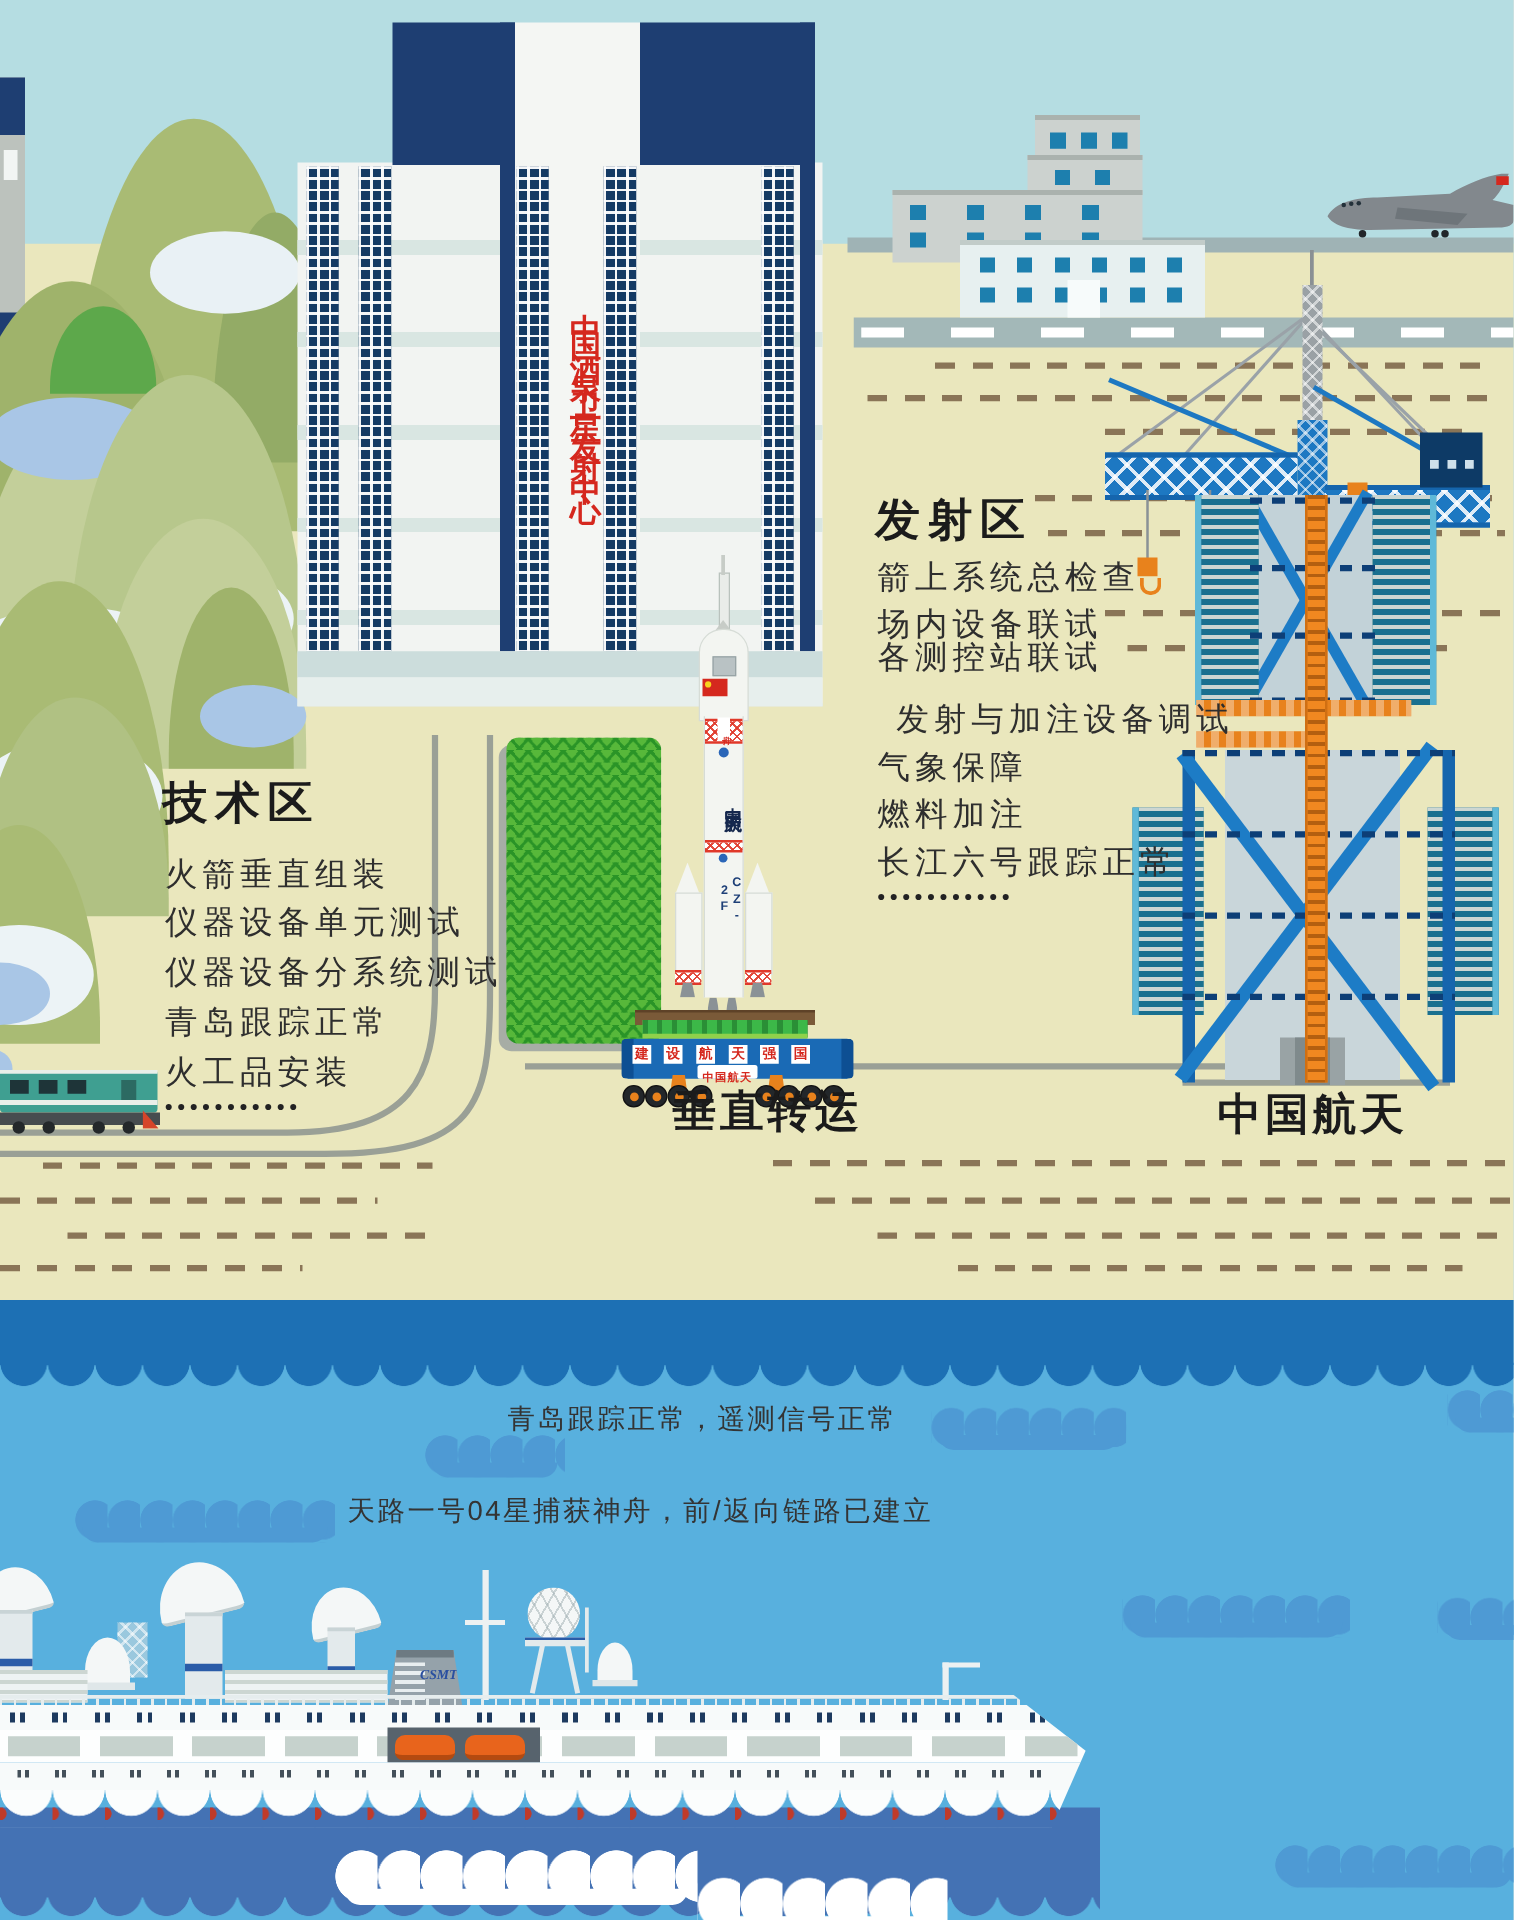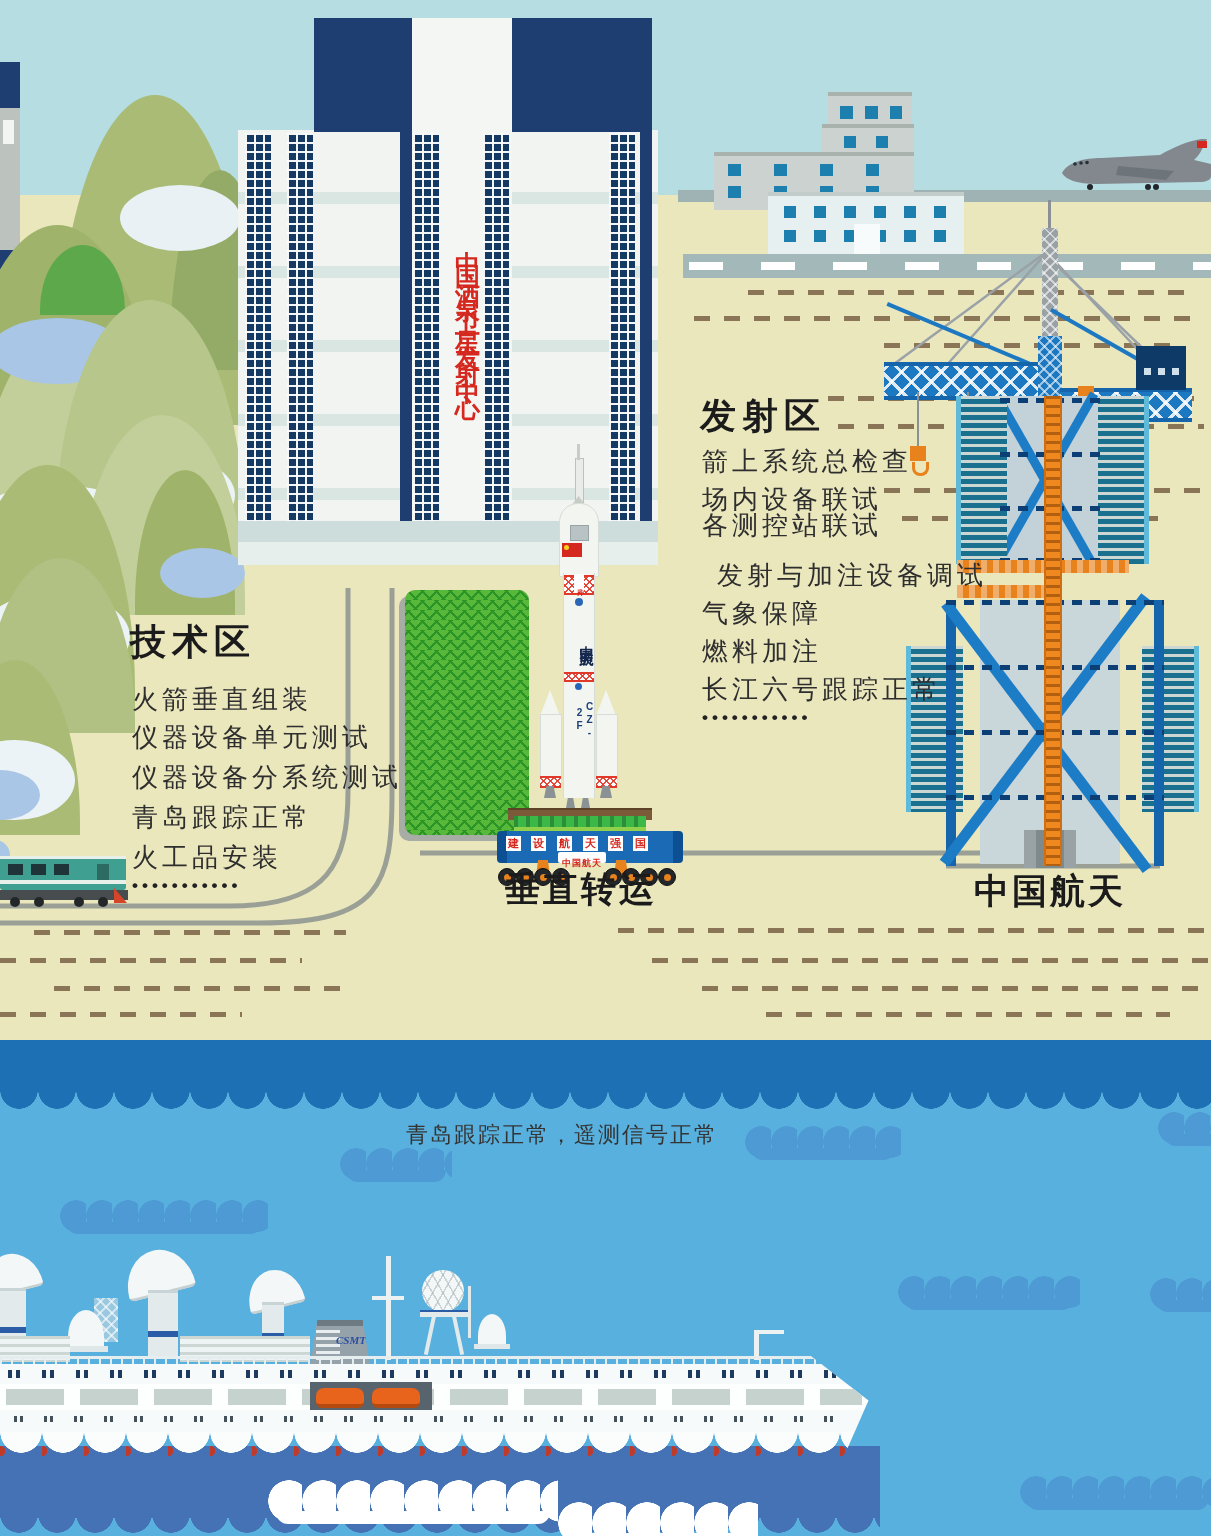--- a/index.html
+++ b/index.html
@@ -311,21 +311,21 @@
     <div class="a ttl" style="left:0;top:0;font-size:36px;letter-spacing:6px;white-space:nowrap">发射区</div>
     <div class="a item" style="left:2px;top:52px">箭上系统总检查</div>
     <div class="a item" style="left:2px;top:90px">场内设备联试</div>
     <div class="a item" style="left:2px;top:116px">各测控站联试</div>
     <div class="a item" style="left:17px;top:166px">发射与加注设备调试</div>
     <div class="a item" style="left:2px;top:204px">气象保障</div>
     <div class="a item" style="left:2px;top:242px">燃料加注</div>
     <div class="a item" style="left:2px;top:280px">长江六号跟踪正常</div>
     <div class="a dots" style="left:2px;top:316px">•••••••••••</div>
   </div>
-  <div class="a ttl" style="left:505px;top:866px;width:185px;text-align:left;font-size:35px;letter-spacing:3px">垂直转运</div>
+  <div class="a ttl" style="left:505px;top:866px;width:185px;text-align:right;font-size:35px;letter-spacing:3px">垂直转运</div>
   <div class="a ttl" style="left:955px;top:868px;width:190px;text-align:center;font-size:35px;letter-spacing:3px">中国航天</div>
 
   <div class="a" style="left:0;top:1040px;width:1211px;height:496px;background:#58b0de"></div>
   <div class="a" style="left:0;top:1040px;width:1211px;height:52px;background:#1d70b4"></div>
   <div class="a scal38" style="left:0;top:1090px;width:1211px;--c:#1d70b4"></div>
 
   <div class="a wv" style="left:340px;top:1148px;width:112px"></div>
   <div class="a wv" style="left:60px;top:1200px;width:208px"></div>
   <div class="a wv" style="left:745px;top:1126px;width:156px"></div>
   <div class="a wv" style="left:1158px;top:1112px;width:80px"></div>
@@ -387,14 +387,15 @@
       <div class="a" style="left:14px;top:6px;width:830px;height:6px;background-image:repeating-linear-gradient(90deg,#44505a 0 3px,transparent 3px 6px,#44505a 6px 9px,transparent 9px 30px)"></div>
     </div>
     <div class="a" style="left:0;top:90px;width:872px;height:10px;background-image:radial-gradient(circle 5px at 0 5px,#c03a2a 5px,transparent 5.5px);background-size:42px 10px"></div>
     <div class="a scal42" style="left:0;top:76px;width:872px;--c:#fbfdfd"></div>
   </div>
 
   <div class="a wvbig" style="left:268px;top:1480px;width:290px"></div>
   <div class="a wvbig" style="left:558px;top:1502px;width:200px"></div>
 
   <div class="a msg" style="left:406px;top:1120px">青岛跟踪正常，遥测信号正常</div>
+  <div class="a msg" style="left:278px;top:1194px">天路一号04星捕获神舟，前/返向链路已建立</div>
 
 </div>
 
 </body></html>

